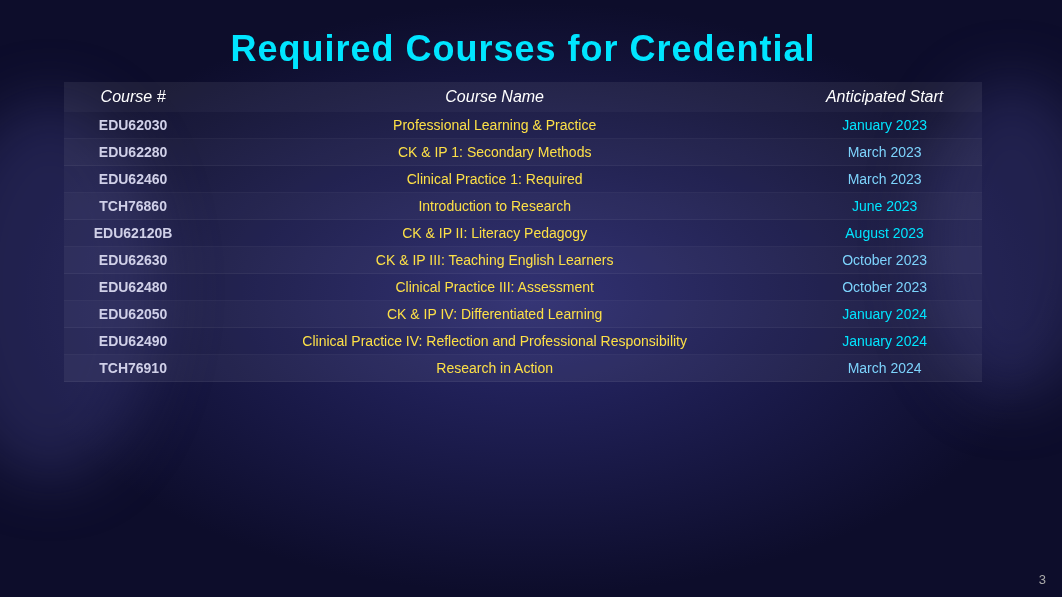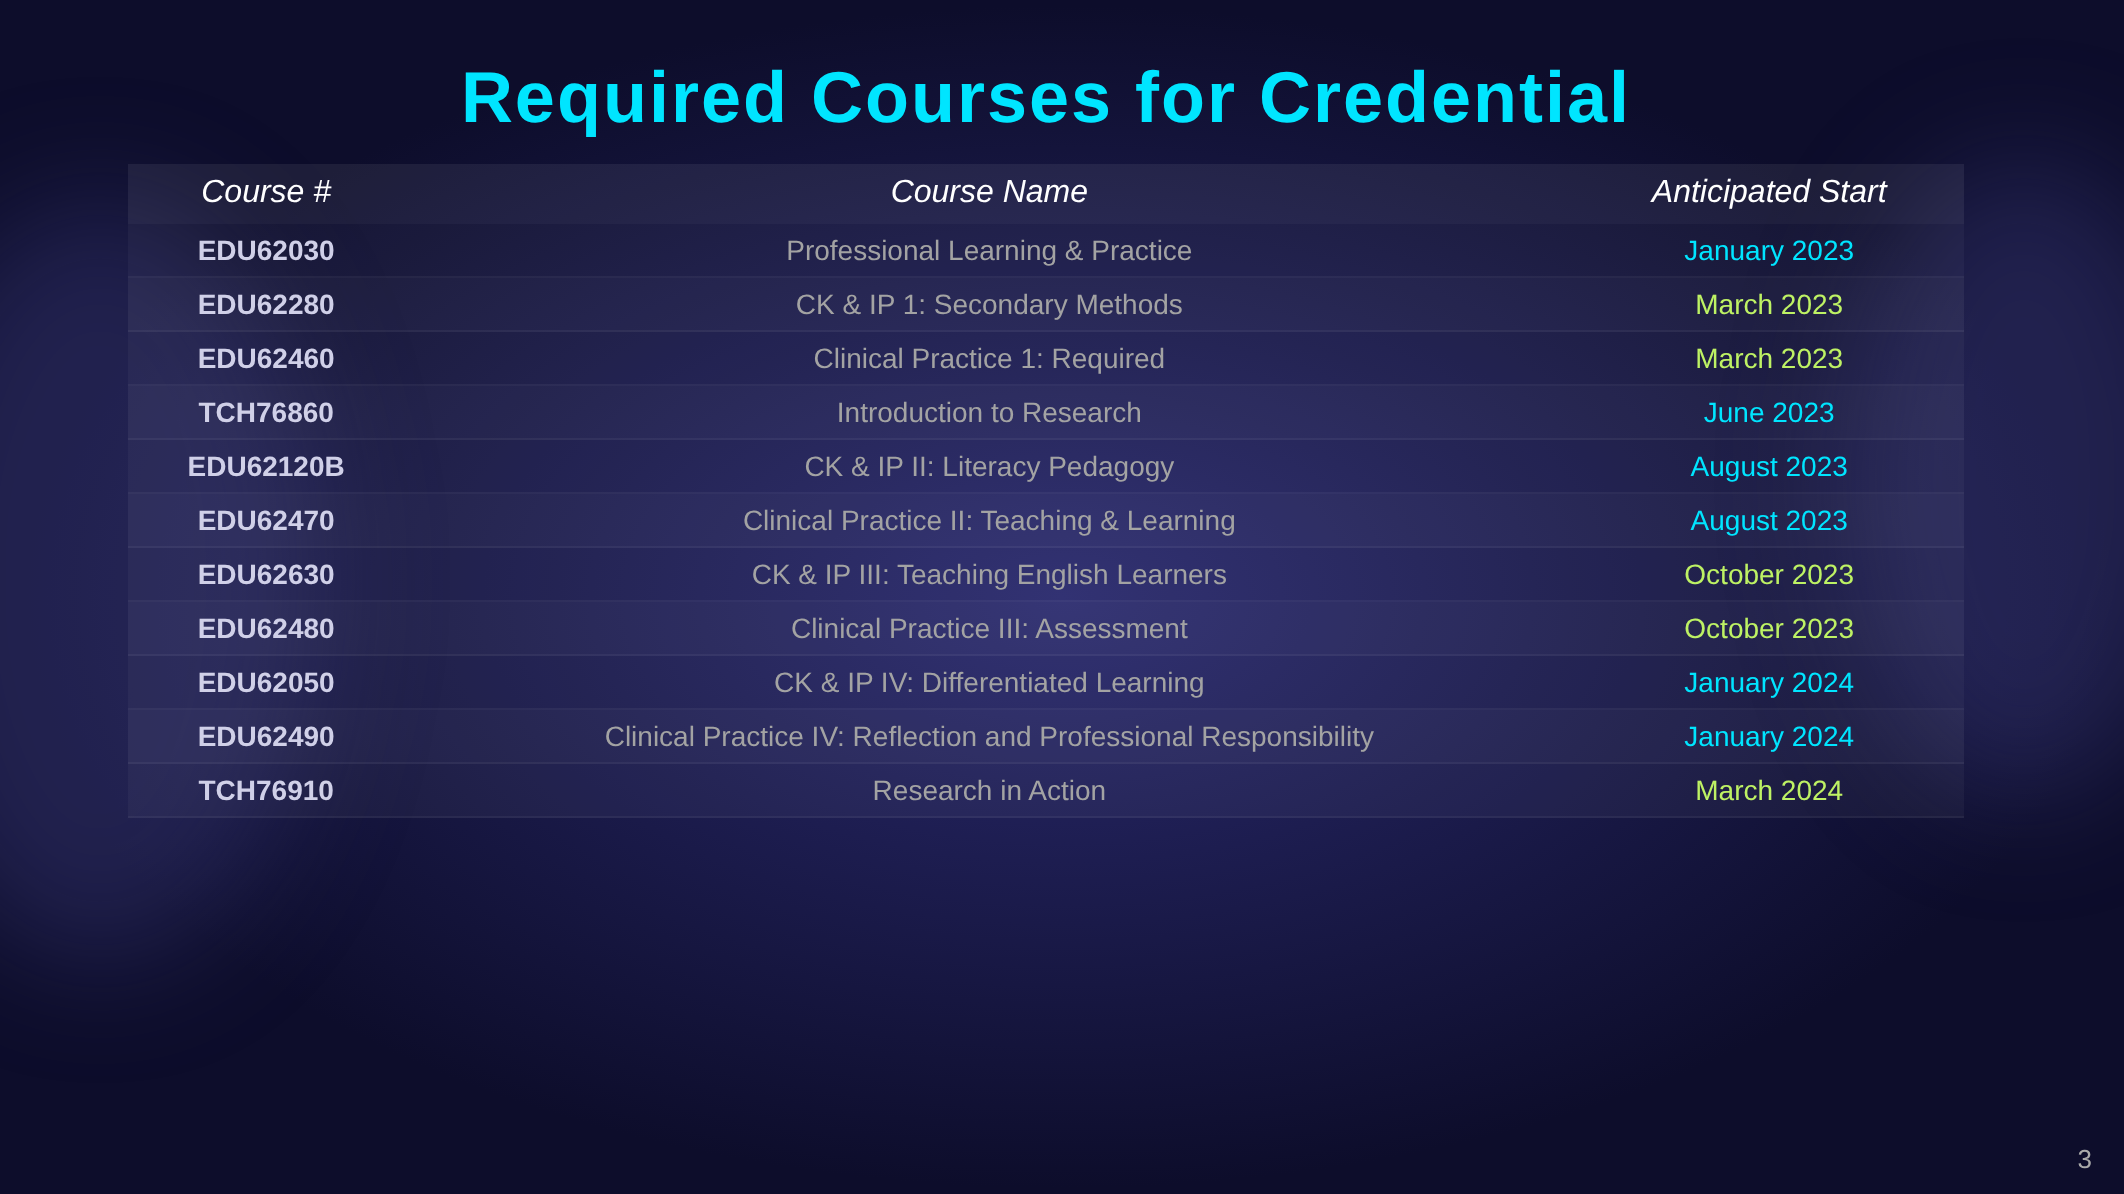--- a/index.html
+++ b/index.html
@@ -74,39 +74,39 @@
 
     tbody tr {
       background: rgba(255,255,255,0.06);
     }
 
     tbody tr:nth-child(odd) {
       background: rgba(255,255,255,0.04);
     }
 
     tbody tr td {
-      color: #a3a3a3;
+      color: #fde047;
       font-size: 14px;
       padding: 5px 8px;
       text-align: center;
       border-bottom: 1px solid rgba(255,255,255,0.05);
     }
 
     .course-id {
       color: #d0d0e8;
       font-weight: bold;
       text-align: center;
     }
 
     .date-cyan {
       color: #00e5ff;
     }
 
     .date-pink {
-      color: #bef264;
+      color: #7dd3fc;
     }
 
     .page-number {
       position: absolute;
       bottom: 10px;
       right: 16px;
       color: #aaa;
       font-size: 13px;
     }
   </style>
@@ -148,25 +148,20 @@
           <td class="course-id">TCH76860</td>
           <td>Introduction to Research</td>
           <td class="date-cyan">June 2023</td>
         </tr>
         <tr>
           <td class="course-id">EDU62120B</td>
           <td>CK &amp; IP II: Literacy Pedagogy</td>
           <td class="date-cyan">August 2023</td>
         </tr>
         <tr>
-          <td class="course-id">EDU62470</td>
-          <td>Clinical Practice II: Teaching &amp; Learning</td>
-          <td class="date-cyan">August 2023</td>
-        </tr>
-        <tr>
           <td class="course-id">EDU62630</td>
           <td>CK &amp; IP III: Teaching English Learners</td>
           <td class="date-pink">October 2023</td>
         </tr>
         <tr>
           <td class="course-id">EDU62480</td>
           <td>Clinical Practice III: Assessment</td>
           <td class="date-pink">October 2023</td>
         </tr>
         <tr>

